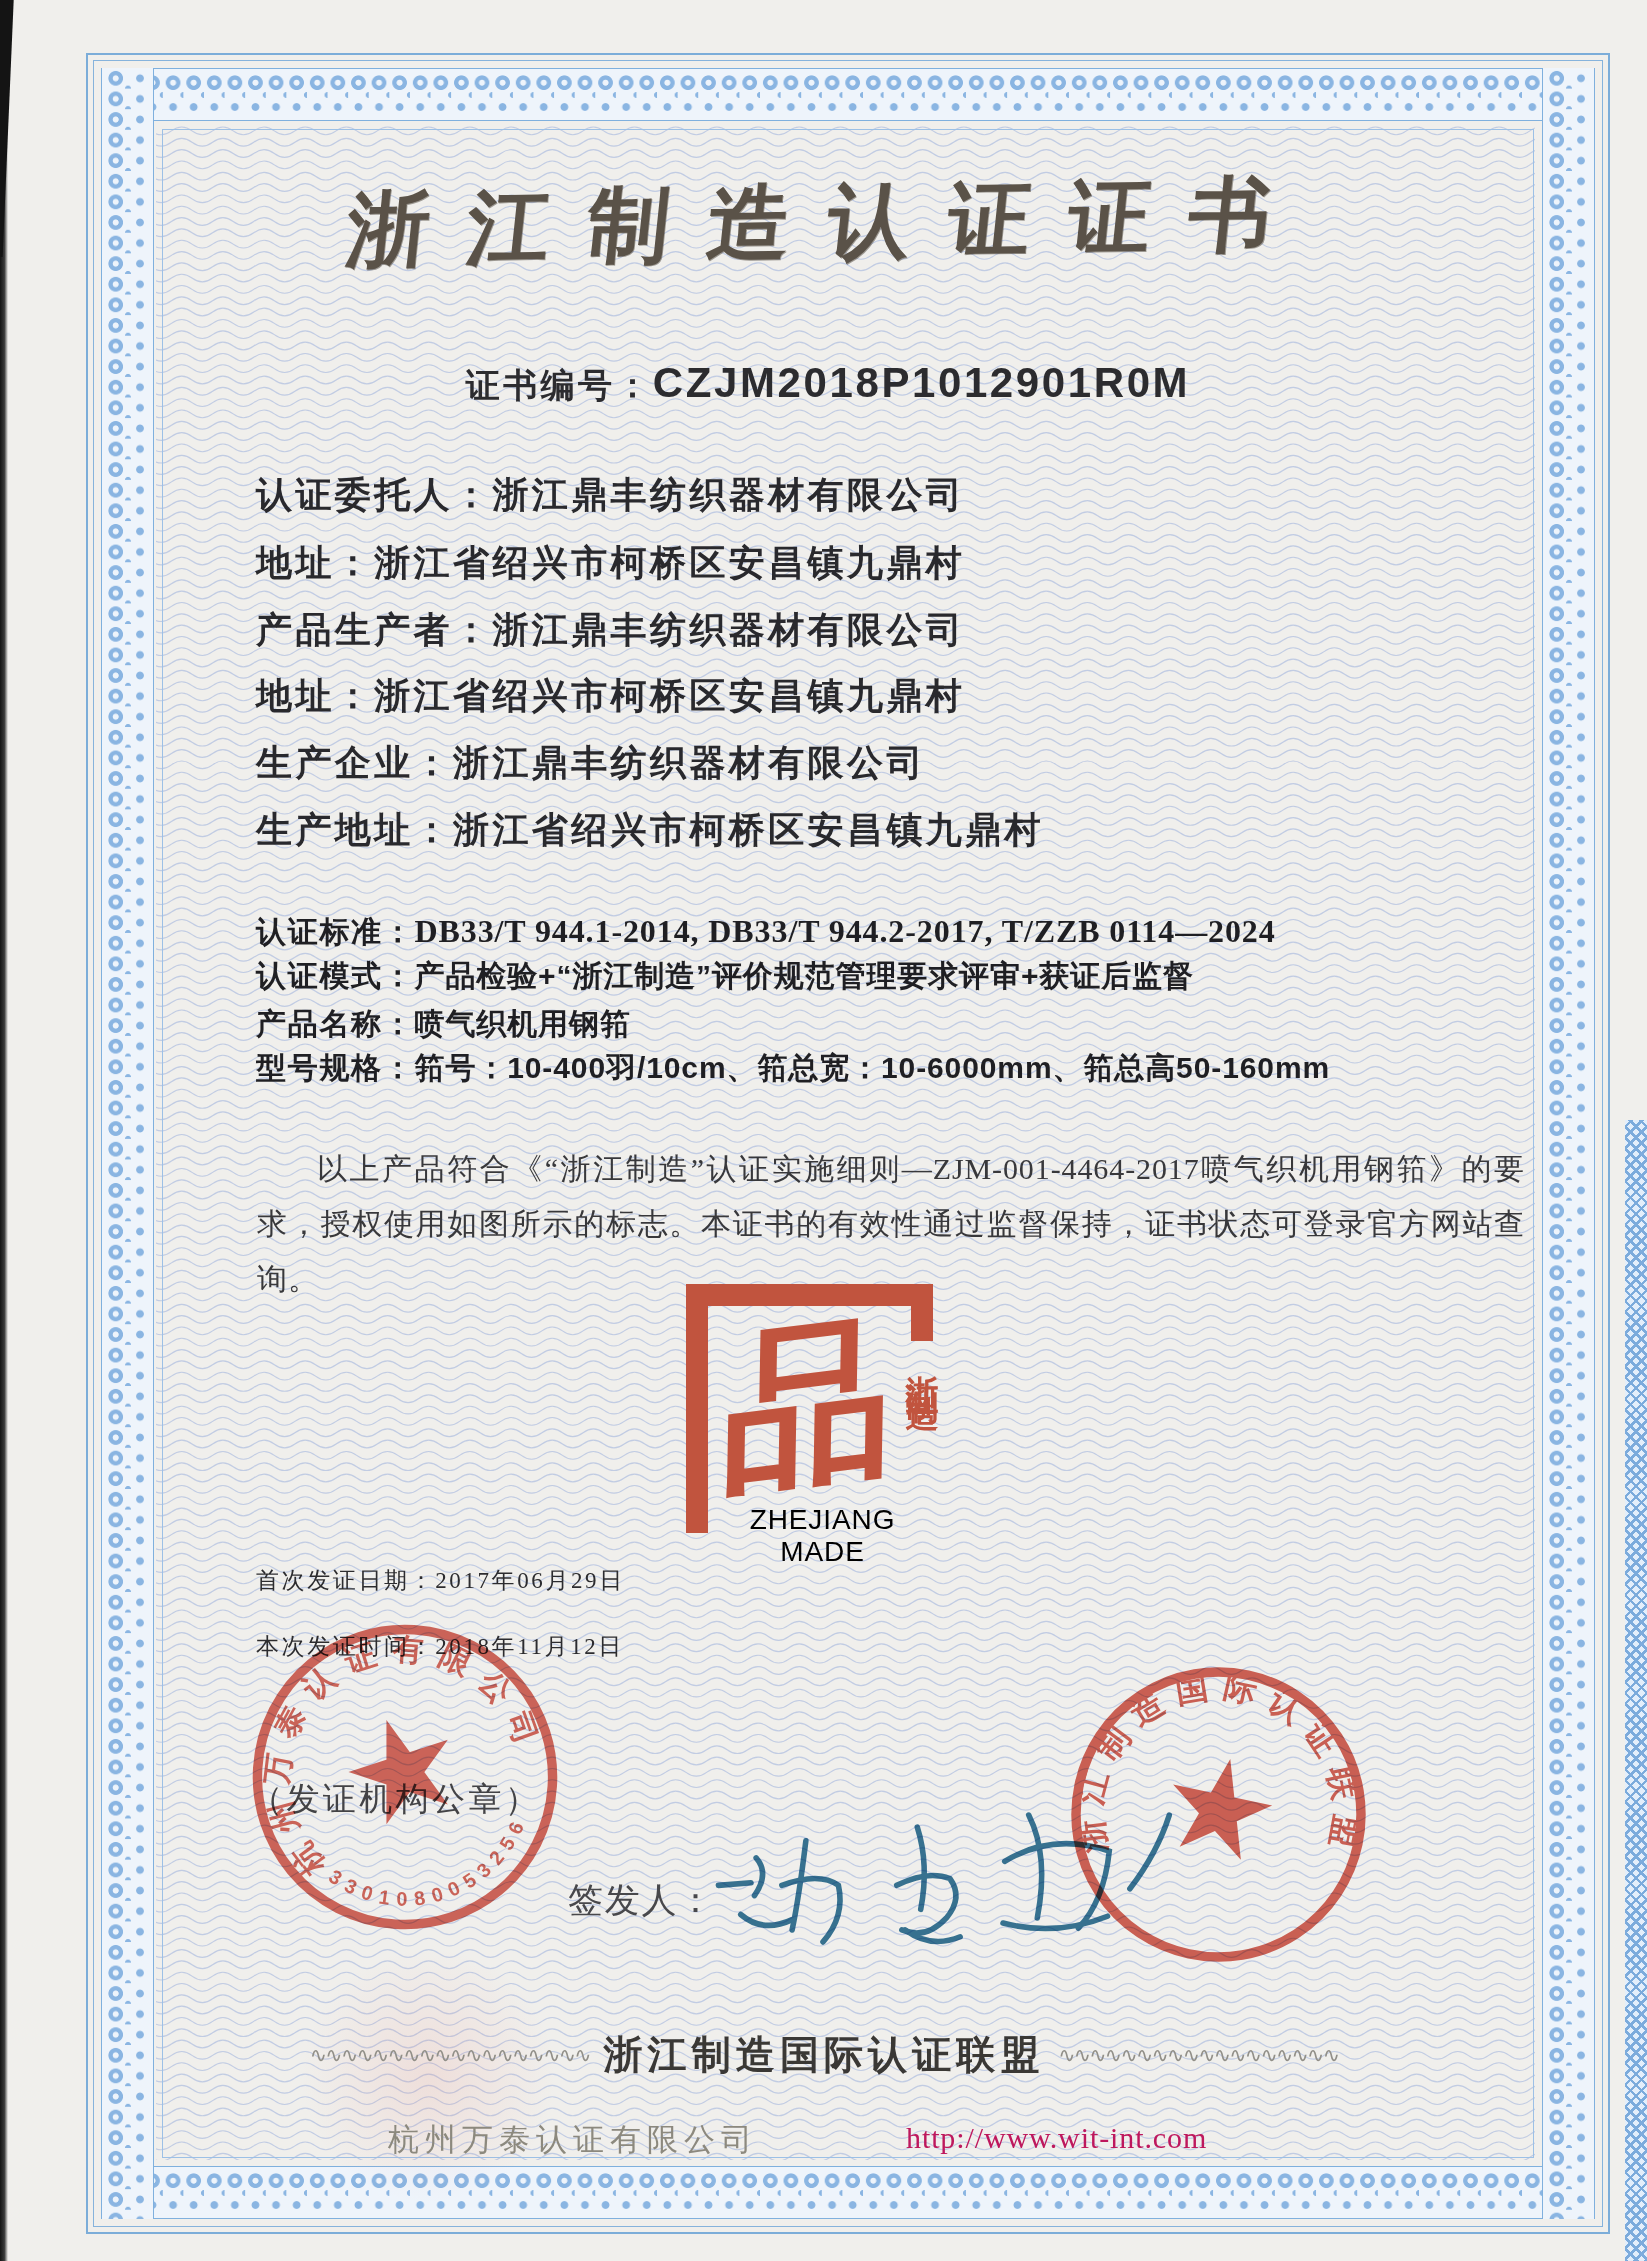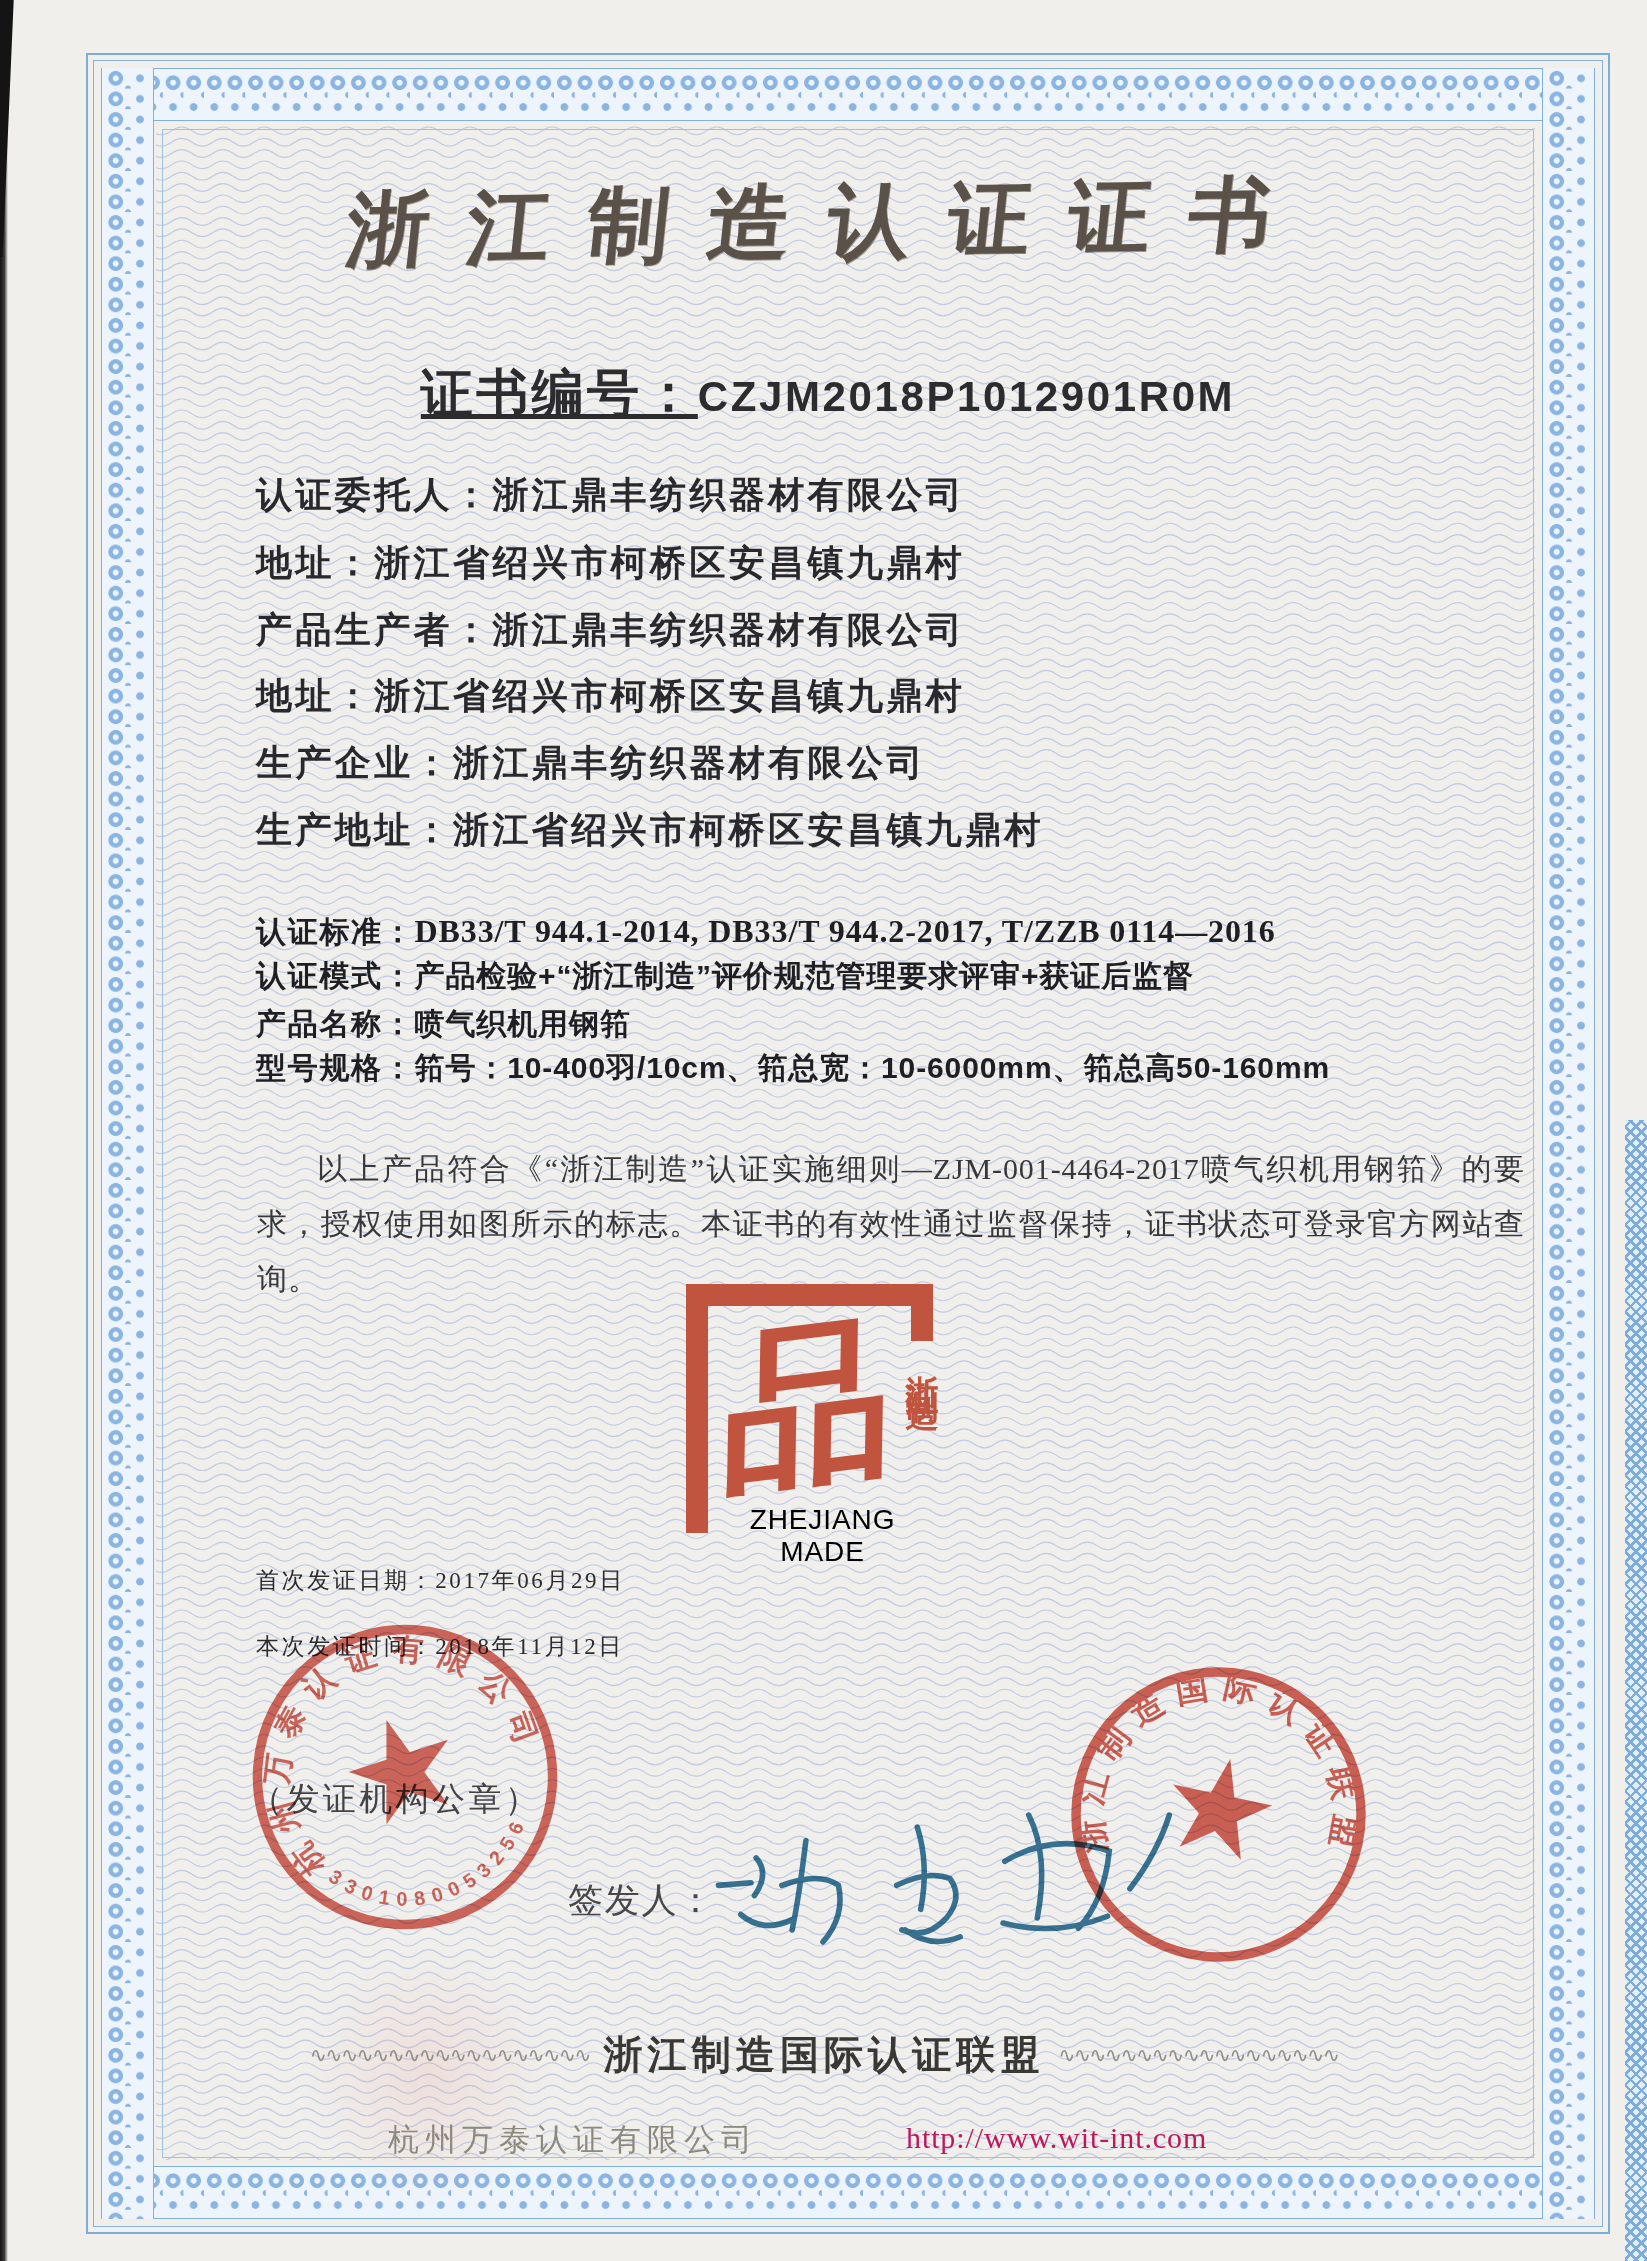--- a/index.html
+++ b/index.html
@@ -33,21 +33,21 @@
     background-size:51px 20.6px;background-repeat:repeat-y;}
   .band-left{left:13px;} .band-right{right:13px;}
   .inner-rule{position:absolute;left:74px;top:74px;right:74px;bottom:74px;border:0.9px solid #9cc0e6;}
   #waves-svg{position:absolute;left:156px;top:124px;}
   
   .abs{position:absolute;}
   .title{left:249px;top:168px;width:1158px;text-align:center;
     font-family:"DejaVu Serif","Liberation Serif",serif;font-weight:700;font-size:82px;
     letter-spacing:38px;color:#5a5248;transform:skewX(-7deg) rotate(-1deg);text-shadow:0.9px 0.9px 0 rgba(90,82,72,.55);}
   .certline{left:249px;top:359px;width:1158px;text-align:center;color:#2c2c2f;}
-  .certline .lbl{font-weight:700;font-size:52px;letter-spacing:3.4px;text-decoration:underline;}
+  .certline .lbl{font-weight:700;font-size:34px;letter-spacing:3.4px;}
   .certline .val{font-weight:700;font-size:42px;letter-spacing:2.6px;font-family:"Liberation Sans","DejaVu Sans",sans-serif;}
   .field{left:256px;width:1201px;font-weight:700;font-size:36px;letter-spacing:3.4px;color:#29292d;}
   .spec{left:256px;width:1227px;font-size:30px;color:#1f1f23;white-space:nowrap;}
   .spec .lbl{font-weight:700;letter-spacing:1.7px;}
   .spec .val{font-weight:700;letter-spacing:0.9px;}
   .spec .val-serif{font-family:"Liberation Serif","DejaVu Serif",serif;font-weight:600;font-size:32px;}
   .statement{left:257px;top:1141px;width:1268px;font-family:"Liberation Serif","DejaVu Serif",serif;
     font-size:30px;line-height:55px;color:#38383b;text-indent:2em;text-align:justify;letter-spacing:0.9px;}
   .dateline{left:256px;font-family:"Liberation Serif","DejaVu Serif",serif;font-size:23px;
     color:#2c2c2f;letter-spacing:2.6px;}
@@ -101,21 +101,21 @@
   </div>
 
   <div class="abs field" style="top:471px">认证委托人：浙江鼎丰纺织器材有限公司</div>
   <div class="abs field" style="top:539px">地址：浙江省绍兴市柯桥区安昌镇九鼎村</div>
   <div class="abs field" style="top:606px">产品生产者：浙江鼎丰纺织器材有限公司</div>
   <div class="abs field" style="top:672px">地址：浙江省绍兴市柯桥区安昌镇九鼎村</div>
   <div class="abs field" style="top:739px">生产企业：浙江鼎丰纺织器材有限公司</div>
   <div class="abs field" style="top:806px">生产地址：浙江省绍兴市柯桥区安昌镇九鼎村</div>
 
   <div class="abs spec" style="top:912px">
-    <span class="lbl">认证标准：</span><span class="val val-serif">DB33/T 944.1-2014, DB33/T 944.2-2017, T/ZZB 0114—2016</span>
+    <span class="lbl">认证标准：</span><span class="val val-serif">DB33/T 944.1-2014, DB33/T 944.2-2017, T/ZZB 0114—2024</span>
   </div>
   <div class="abs spec" style="top:1004px">
     <span class="lbl">产品名称：</span><span class="val">喷气织机用钢筘</span>
   </div>
   <div class="abs spec" style="top:956px">
     <span class="lbl">认证模式：</span><span class="val">产品检验+“浙江制造”评价规范管理要求评审+获证后监督</span>
   </div>
   <div class="abs spec" style="top:1048px">
     <span class="lbl">型号规格：</span><span class="val">筘号：10-400羽/10cm、筘总宽：10-6000mm、筘总高50-160mm</span>
   </div>

